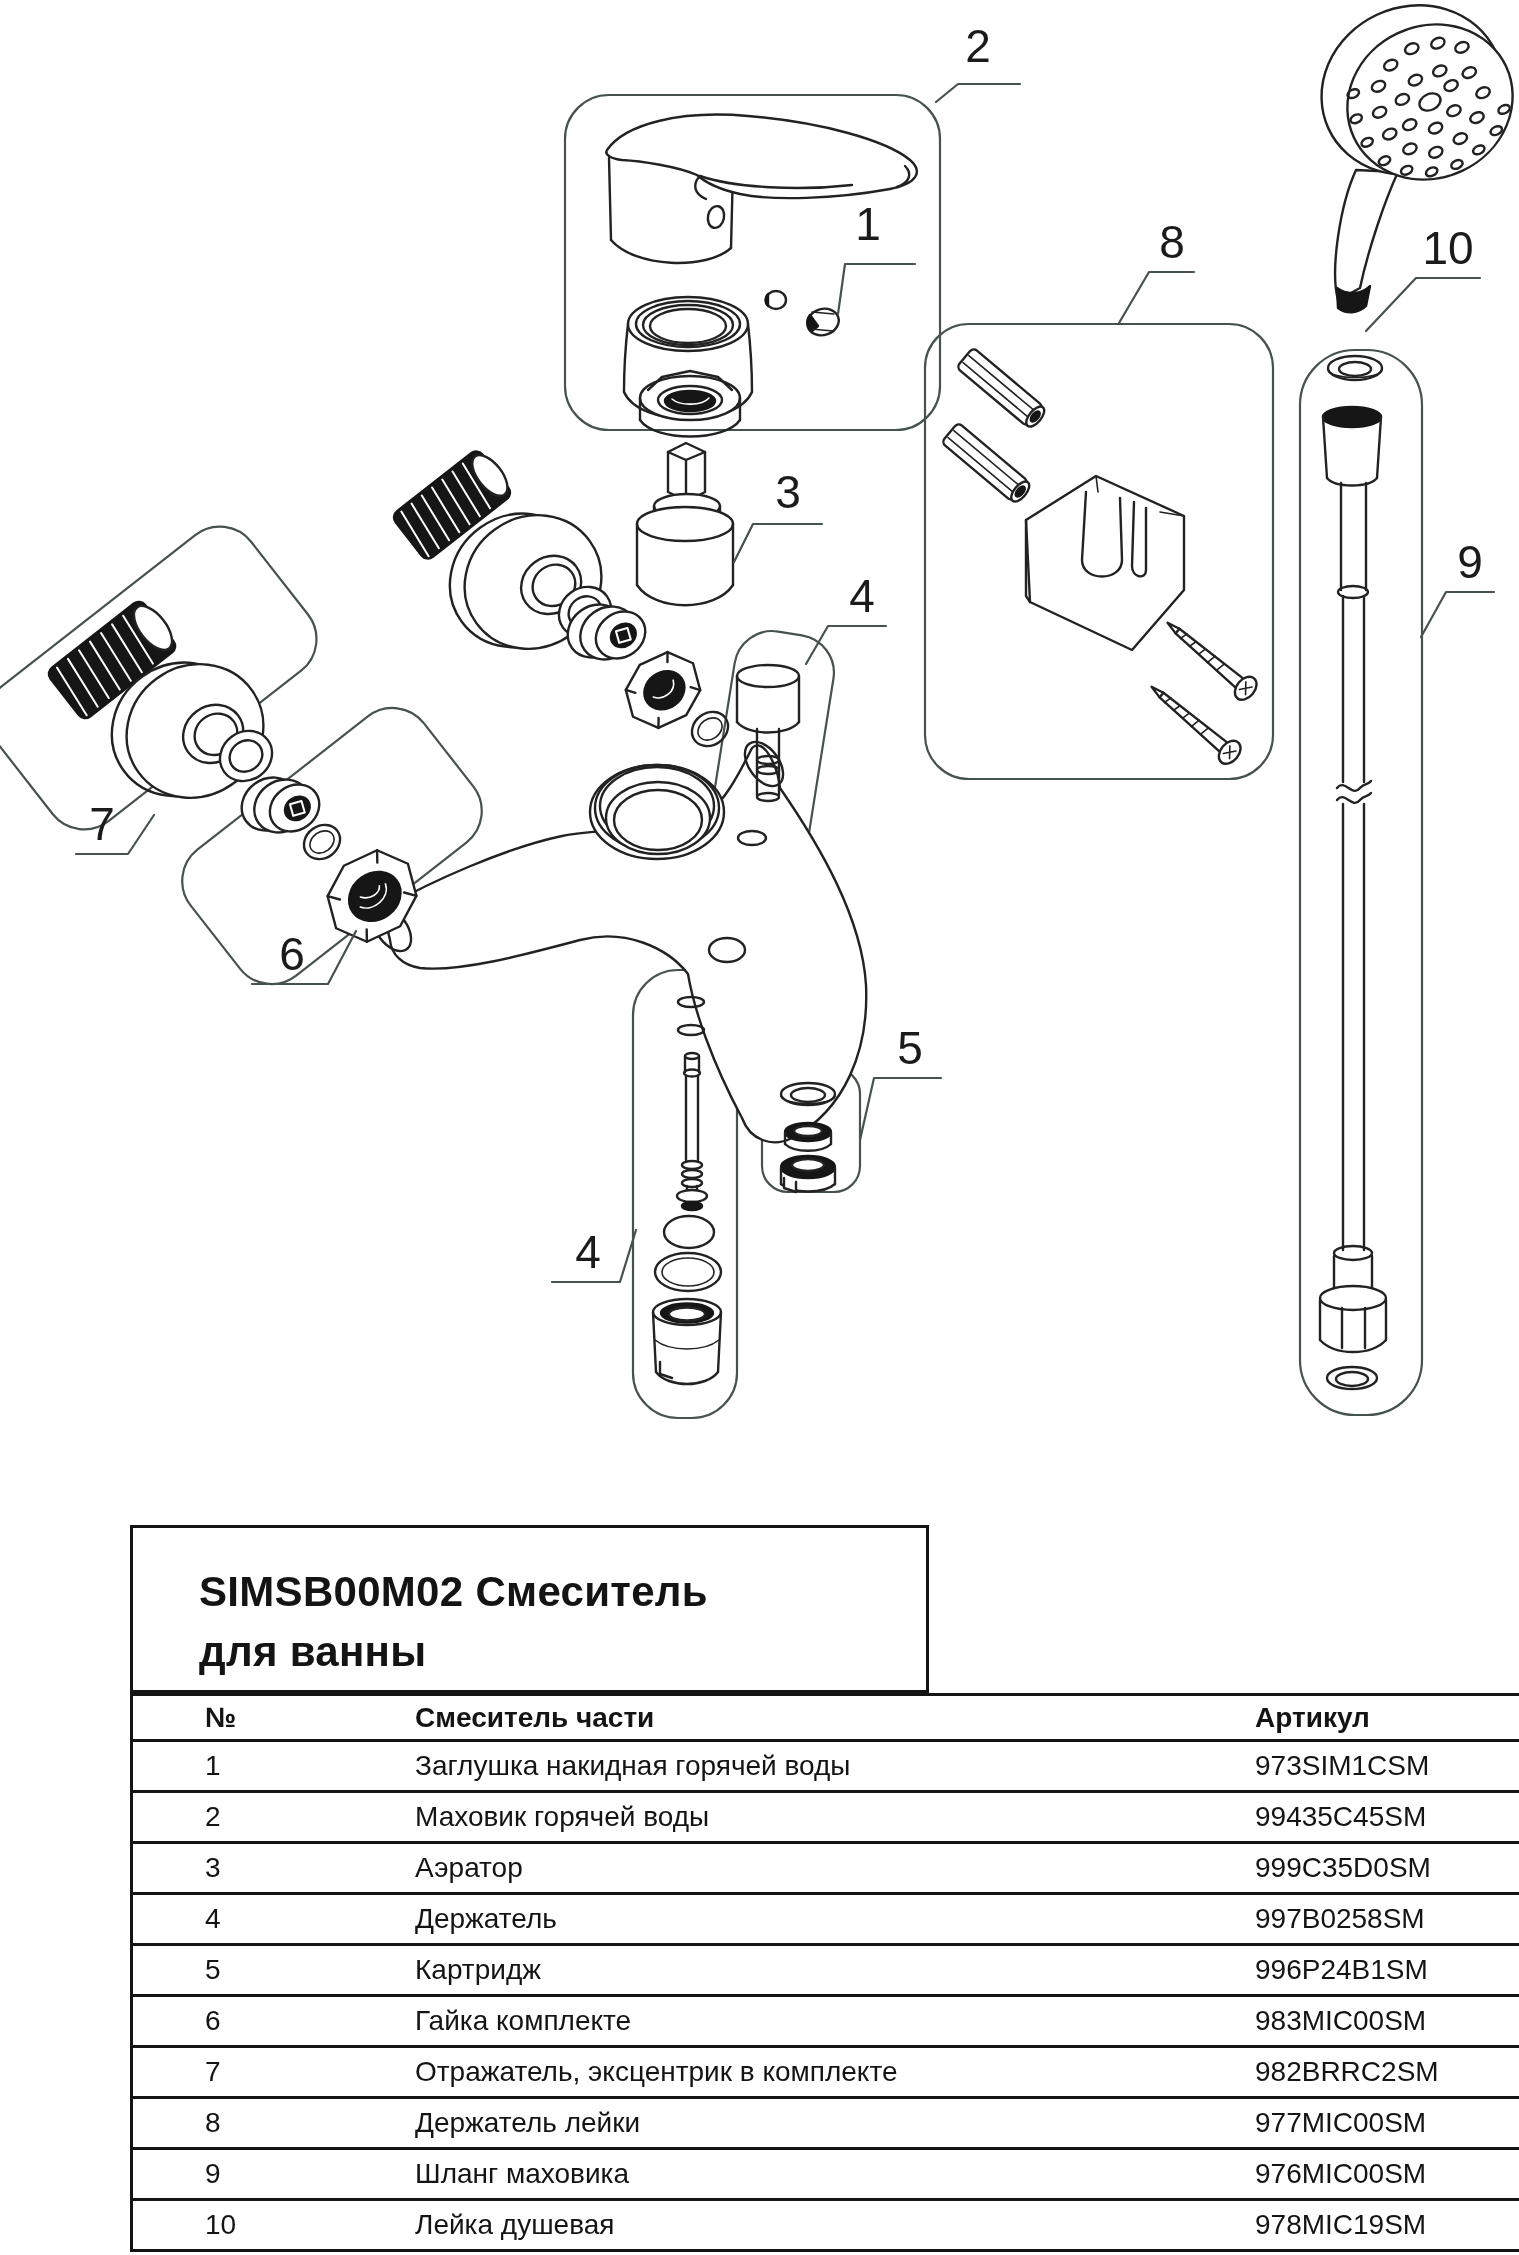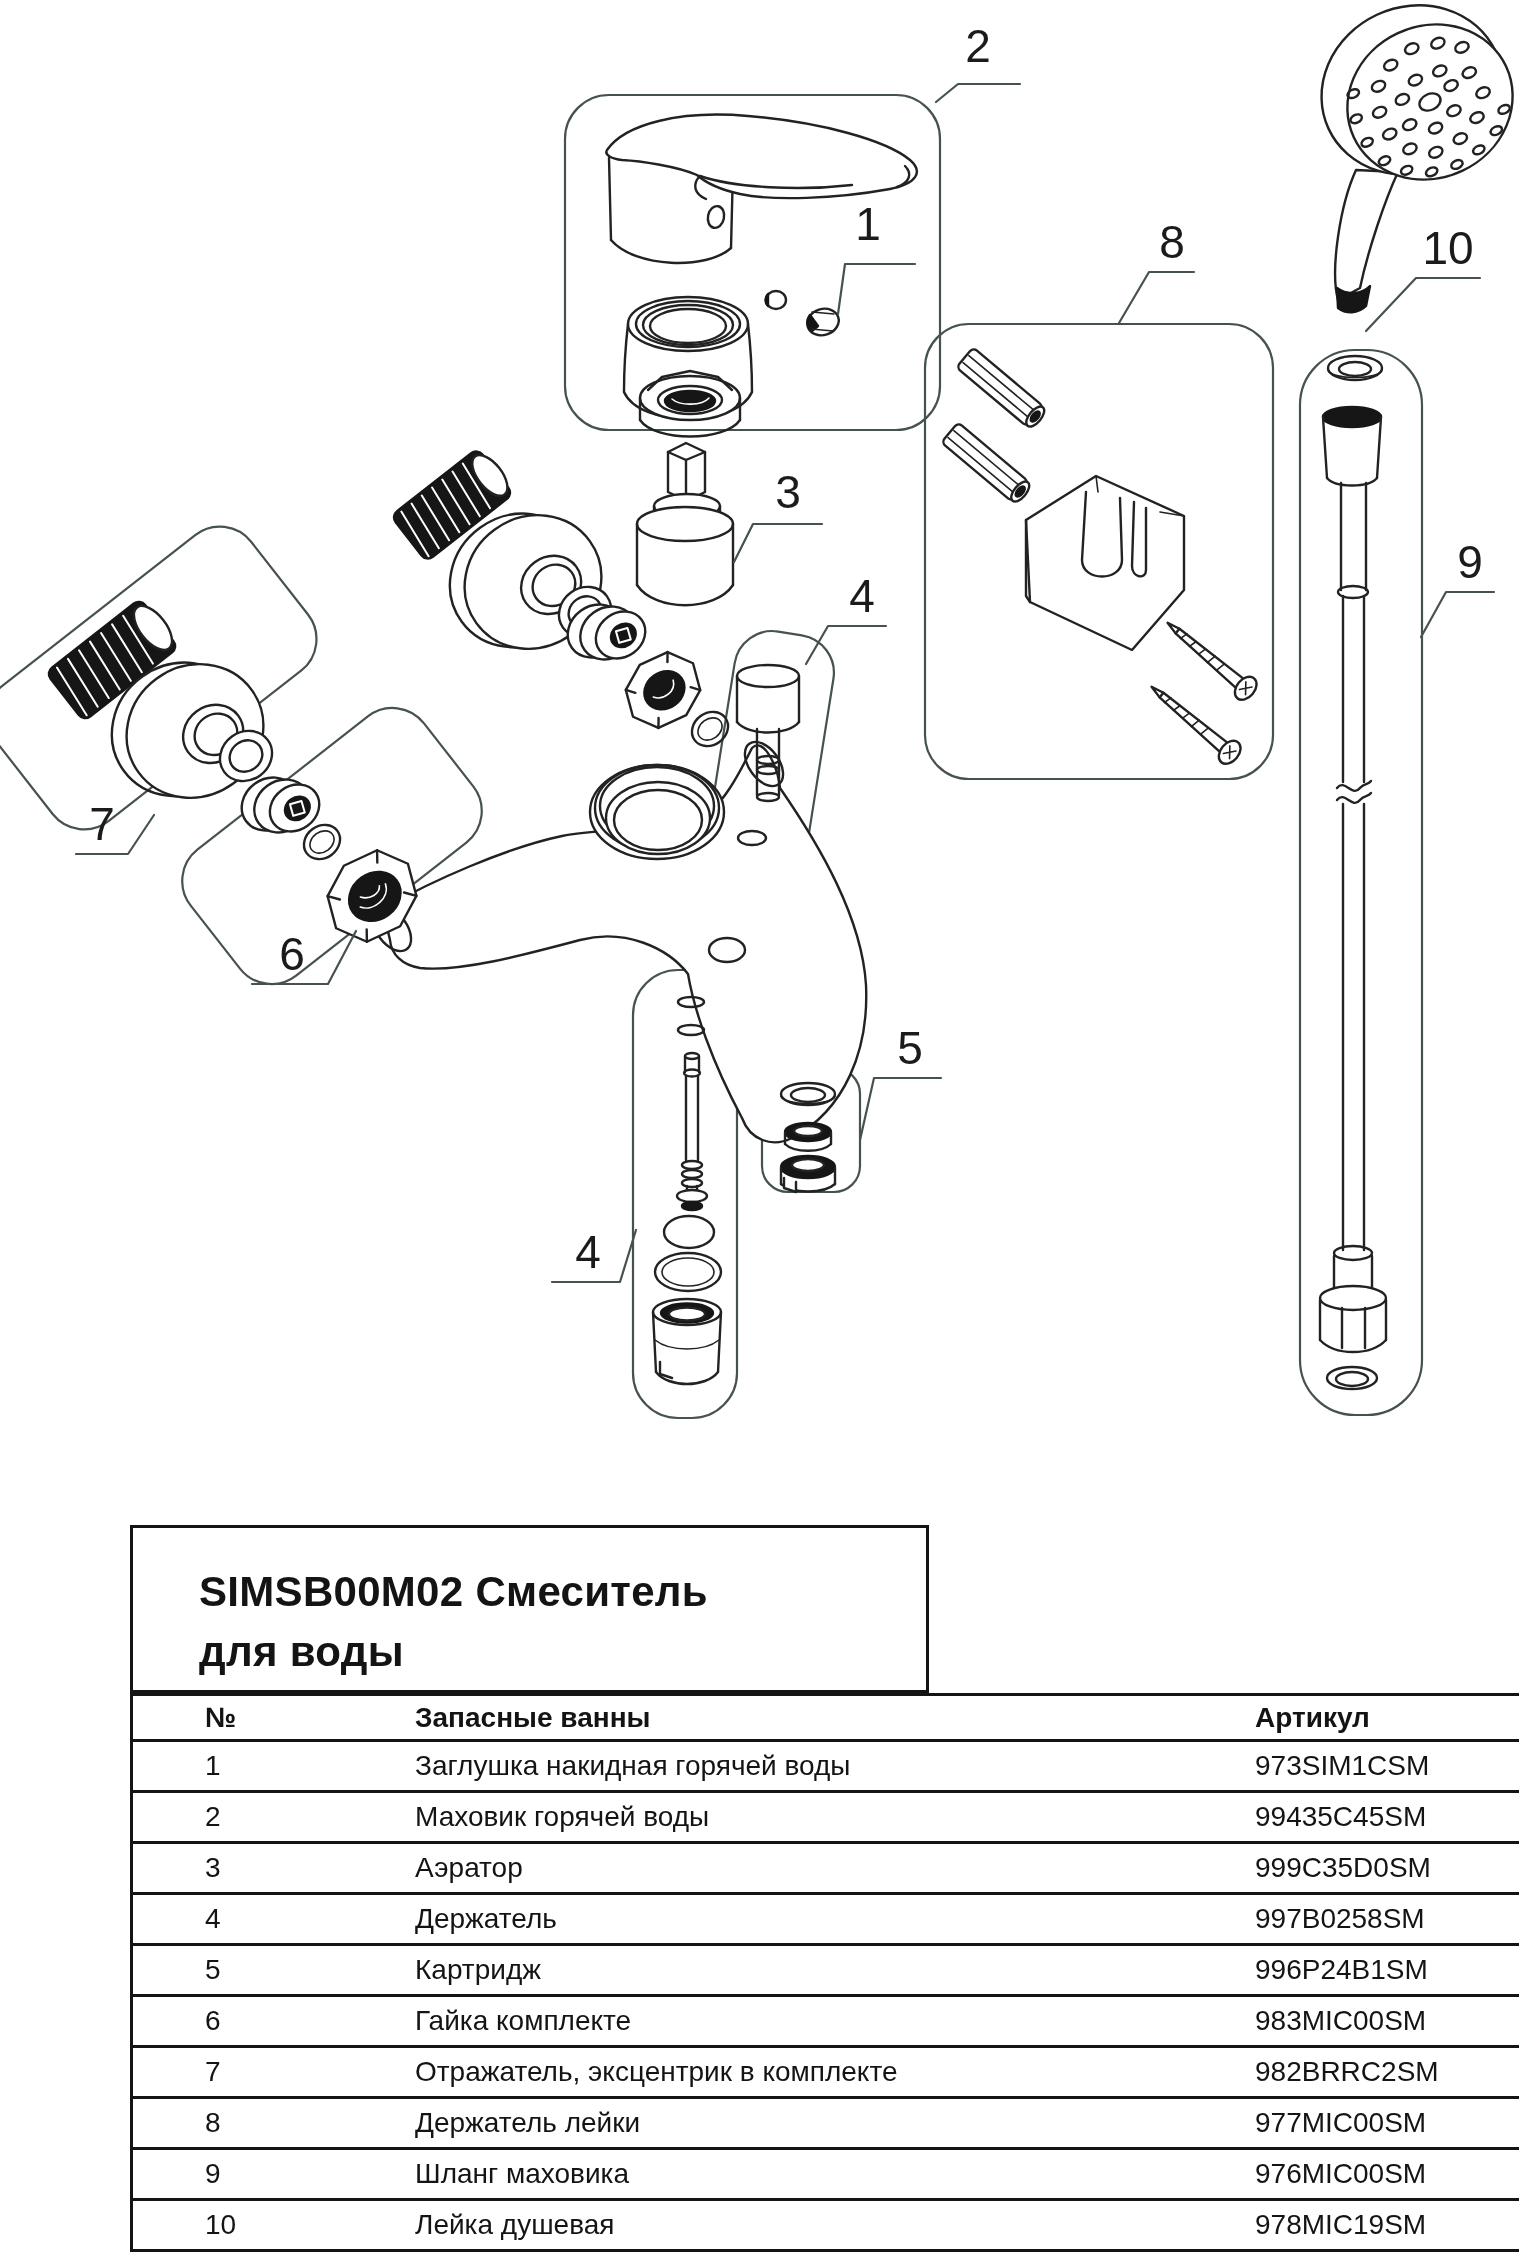--- a/index.html
+++ b/index.html
@@ -440,28 +440,28 @@
     <path class="ldr" d="M 1494,592 L 1446,592 L 1421,637"></path>
   </g>
   <g>
     <text class="co" x="1448" y="264">10</text>
     <path class="ldr" d="M 1480,278 L 1416,278 L 1366,331"></path>
   </g>
 </svg>
 
 <div class="model-box">
   <div>SIMSB00M02 Смеситель</div>
-  <div>для воды</div>
+  <div>для ванны</div>
 </div>
 
 <table class="parts-table">
   <thead>
     <tr>
       <th class="c-no">№</th>
-      <th class="c-name">Запасные ванны</th>
+      <th class="c-name">Смеситель части</th>
       <th class="c-sku">Артикул</th>
     </tr>
   </thead>
   <tbody>
     <tr>
       <td class="c-no">1</td>
       <td class="c-name">Заглушка накидная горячей воды</td>
       <td class="c-sku">973SIM1CSM</td>
     </tr>
     <tr>

